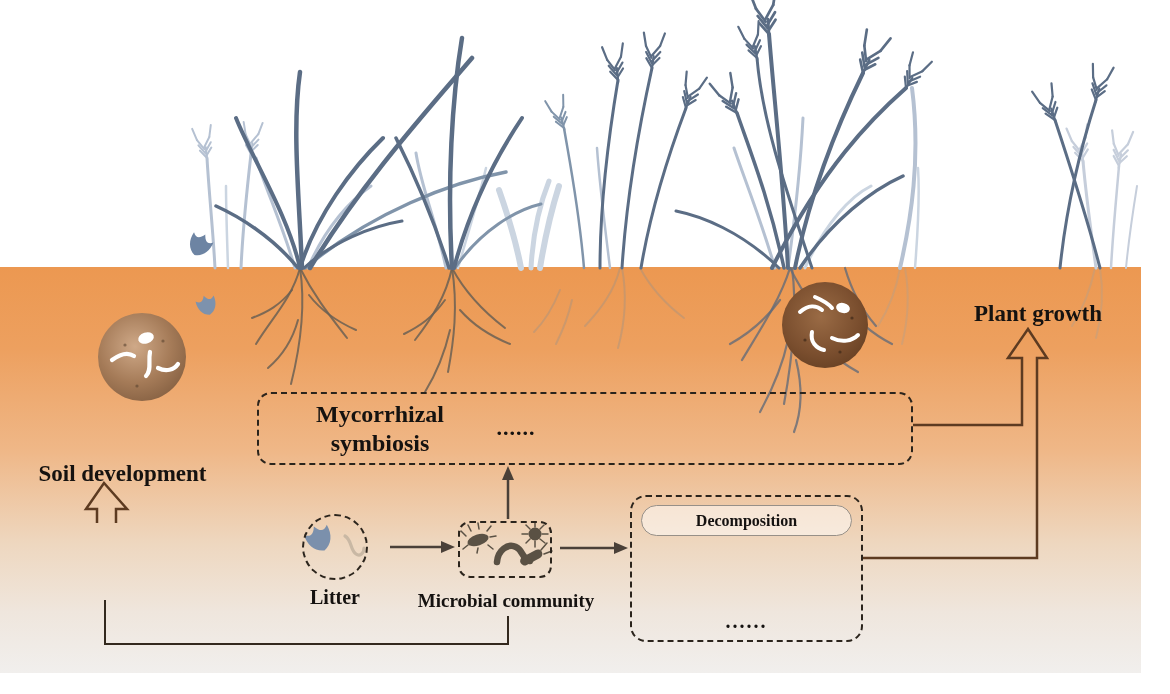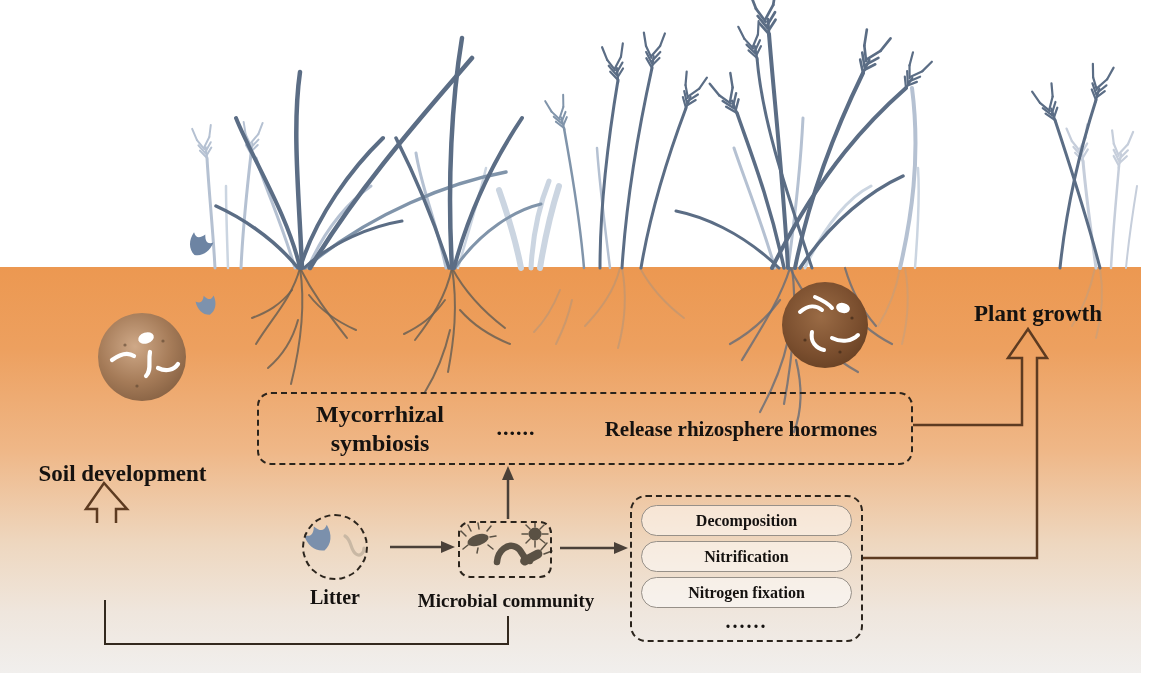--- a/index.html
+++ b/index.html
@@ -284,29 +284,27 @@
 
 
   <div class="abs dashed" id="litter-circle"></div>
   <div class="abs lbl" id="litter-label">Litter</div>
 
   <div class="abs dashed" id="microbial-box"></div>
   <div class="abs lbl" id="microbial-label">Microbial community</div>
 
   <div class="abs dashed" id="processes-box">
     <div class="pill" id="pill-0">Decomposition</div>
-    <div class="pill" id="pill-1">Nitrification</div>
-    <div class="pill" id="pill-2">Nitrogen fixation</div>
     <div id="processes-more">......</div>
   </div>
 
   <div class="abs dashed" id="symbiosis-box"></div>
   <div class="abs lbl" id="symbiosis-text">
     <span><span>Mycorrhizal</span><br>
     <span>symbiosis</span></span>
   </div>
   <div class="abs lbl" id="symbiosis-dots">......</div>
   <div class="abs lbl" id="release-text">
-    <span><span>Release rhizosphere hormones</span><br>
+    <span><br>
     </span>
   </div>
 
 </div>
 
 </body></html>

